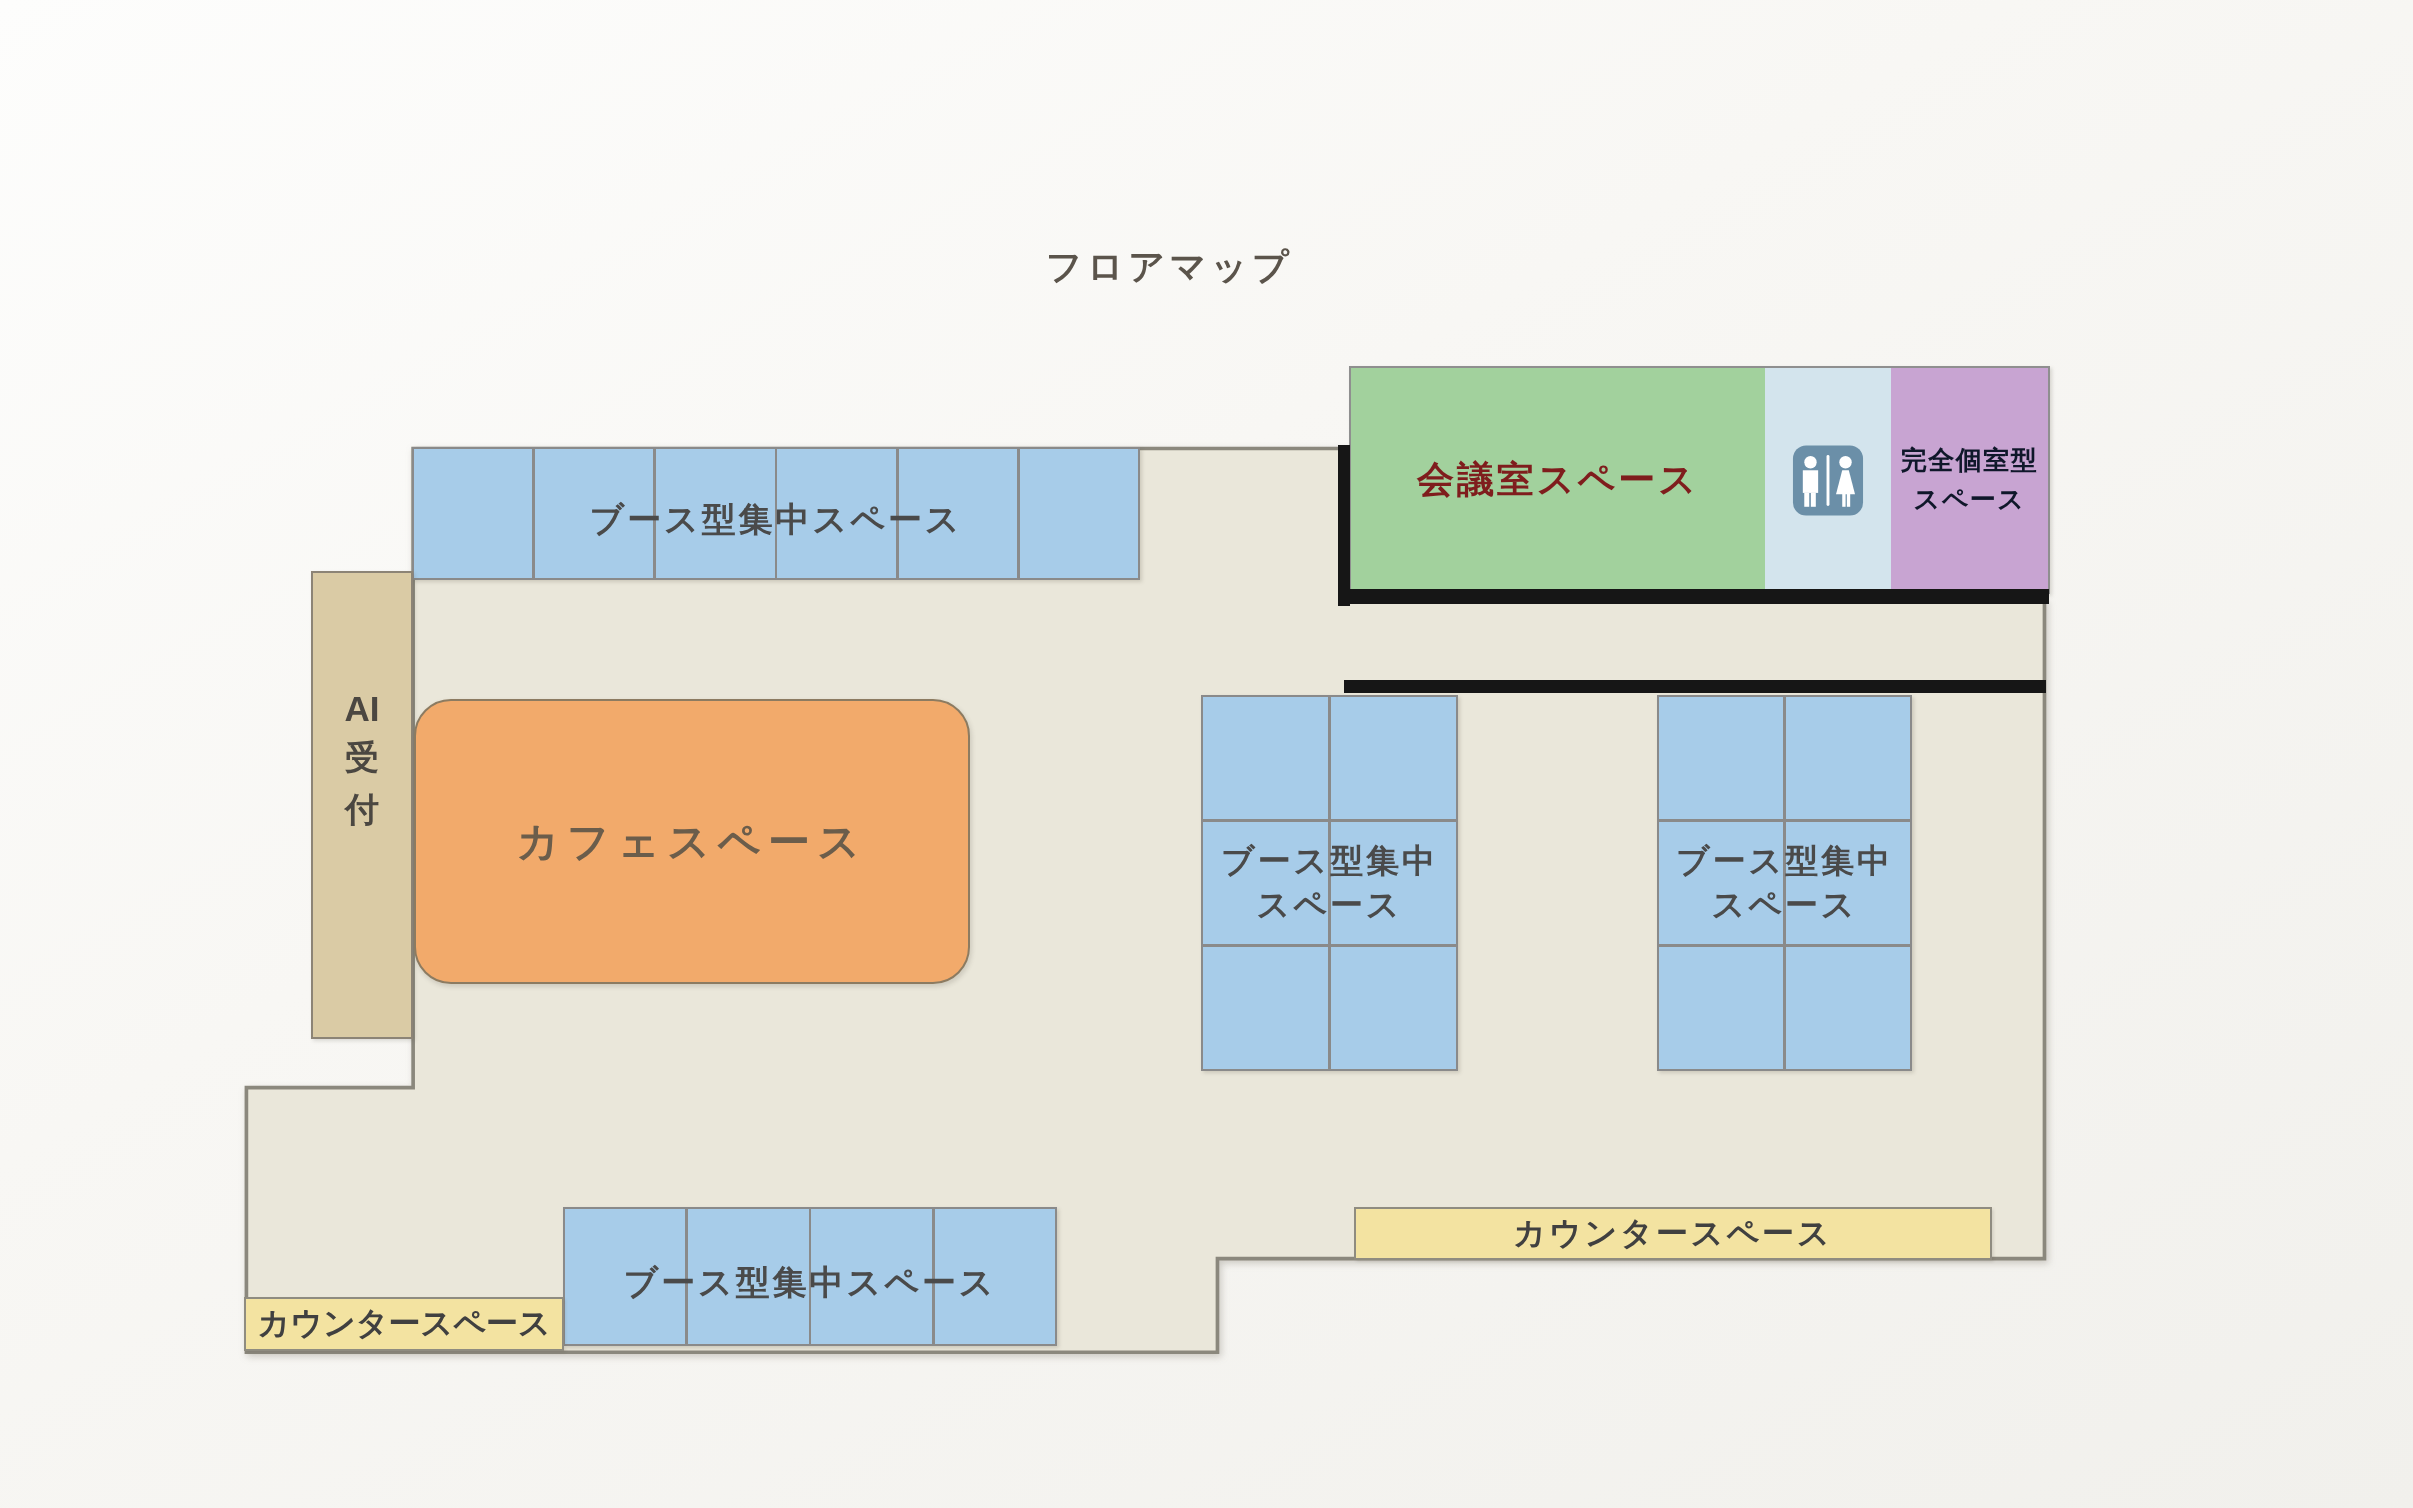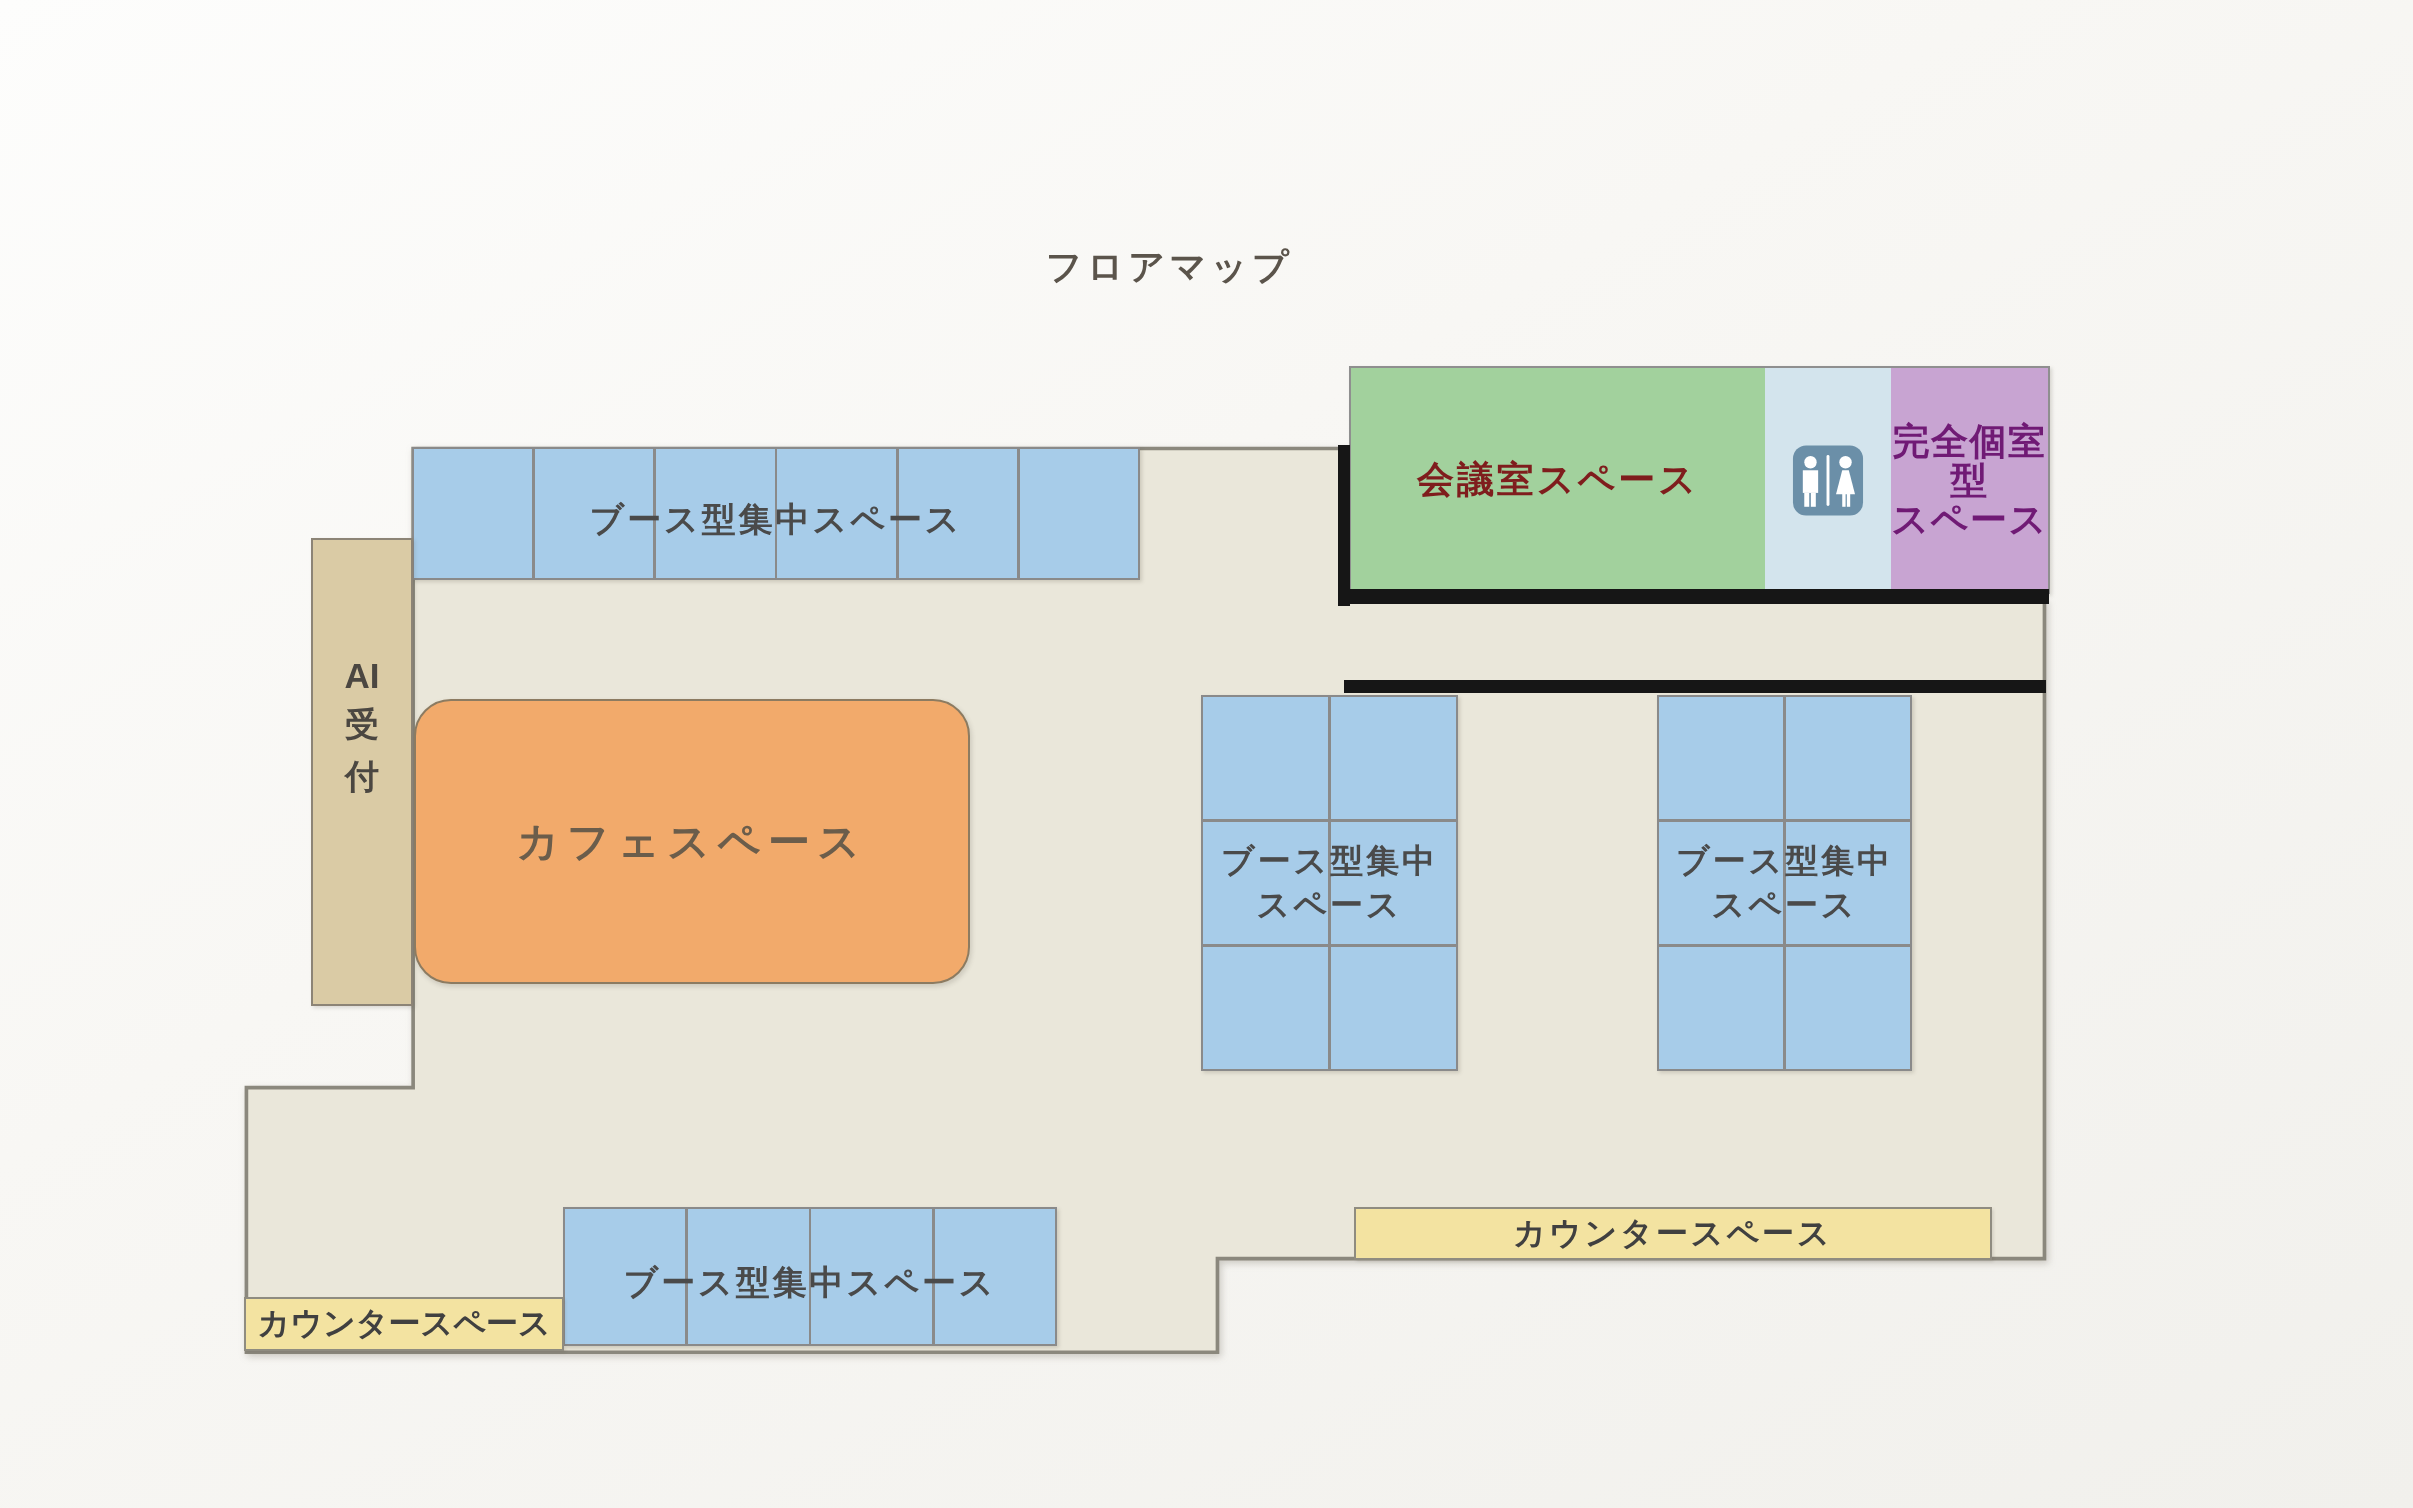--- a/index.html
+++ b/index.html
@@ -31,27 +31,27 @@
   
   #meeting-block{
     left:1349px;top:366px;width:701px;height:228px;
     border:2.9px solid #8F8F8F;display:flex;
     box-shadow:1.5px 2.2px 3.7px rgba(90,85,70,.20);
   }
   #meeting-room{width:414px;background:#A2D19D;position:relative;}
   #restroom-strip{width:126px;background:#D3E4ED;position:relative;}
   #private-room{flex:1;background:#C8A4D2;position:relative;}
   #meeting-room .overlay{font-size:37px;letter-spacing:2.9px;color:#7f1d1d;font-family:Liberation Mono, monospace;}
-  #private-room .overlay{font-size:37px;line-height:39px;color:#701a75;letter-spacing:1.5px;}
+  #private-room .overlay{font-size:26px;line-height:39px;color:#0f172a;letter-spacing:1.5px;}
   #restroom-strip svg{position:absolute;left:50%;top:76px;transform:translateX(-50%);}
   
   .wall{background:#161616;}
   
   #ai-strip{
-    left:311px;top:538px;width:102px;height:468px;
+    left:311px;top:571px;width:102px;height:468px;
     background:#DACBA5;border:2.9px solid #8C8476;
     display:flex;flex-direction:column;align-items:center;justify-content:center;
     padding-bottom:88px;gap:5.9px;
     color:#4B4741;font-weight:700;
     box-shadow:1.5px 2.2px 3.7px rgba(90,85,70,.18);
   }
   #ai-strip .ln1{font-size:35px;}
   #ai-strip .ln{font-size:34px;}
   
   #cafe{

